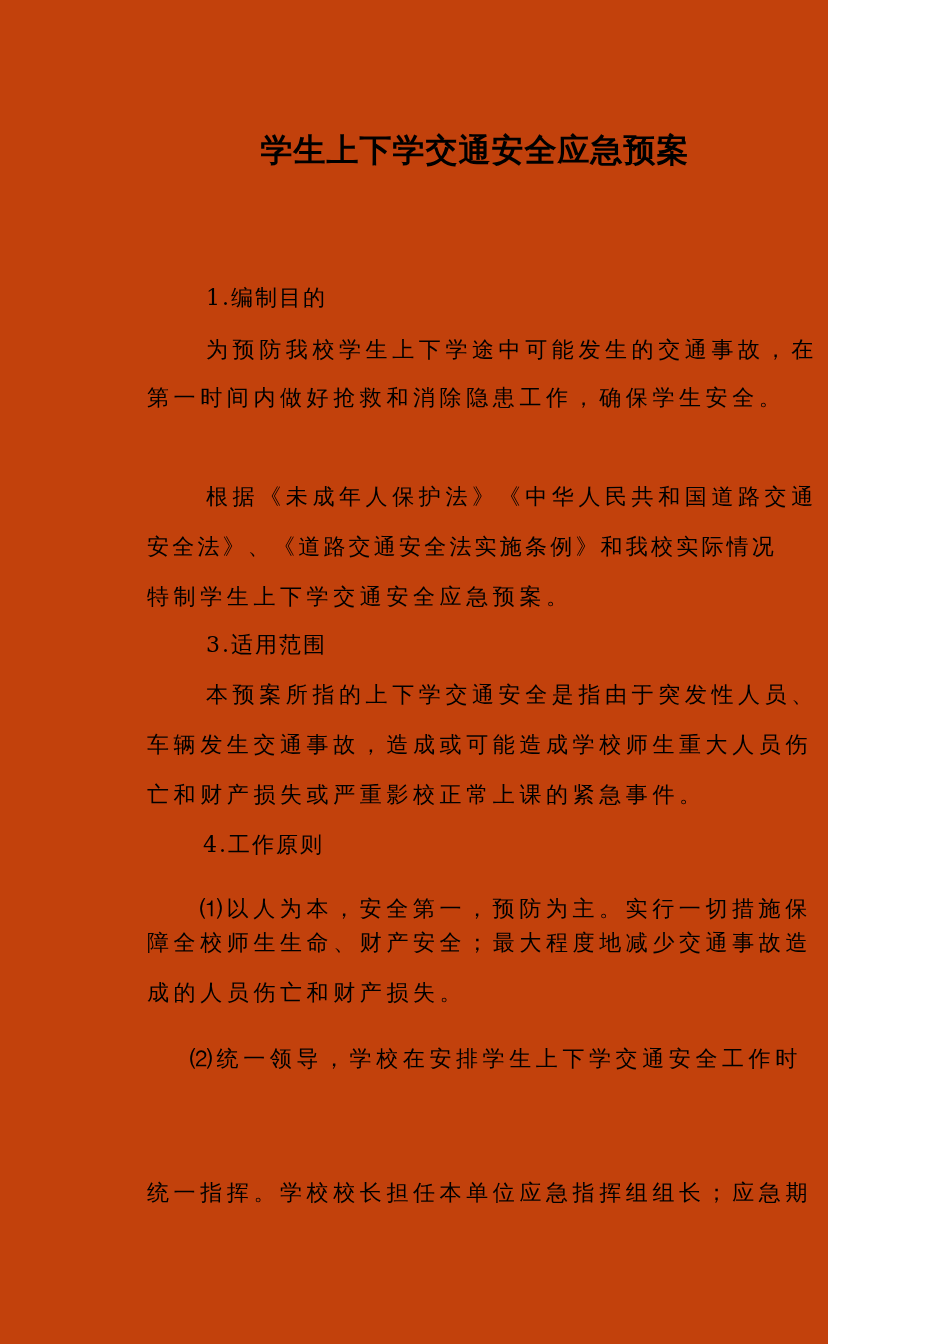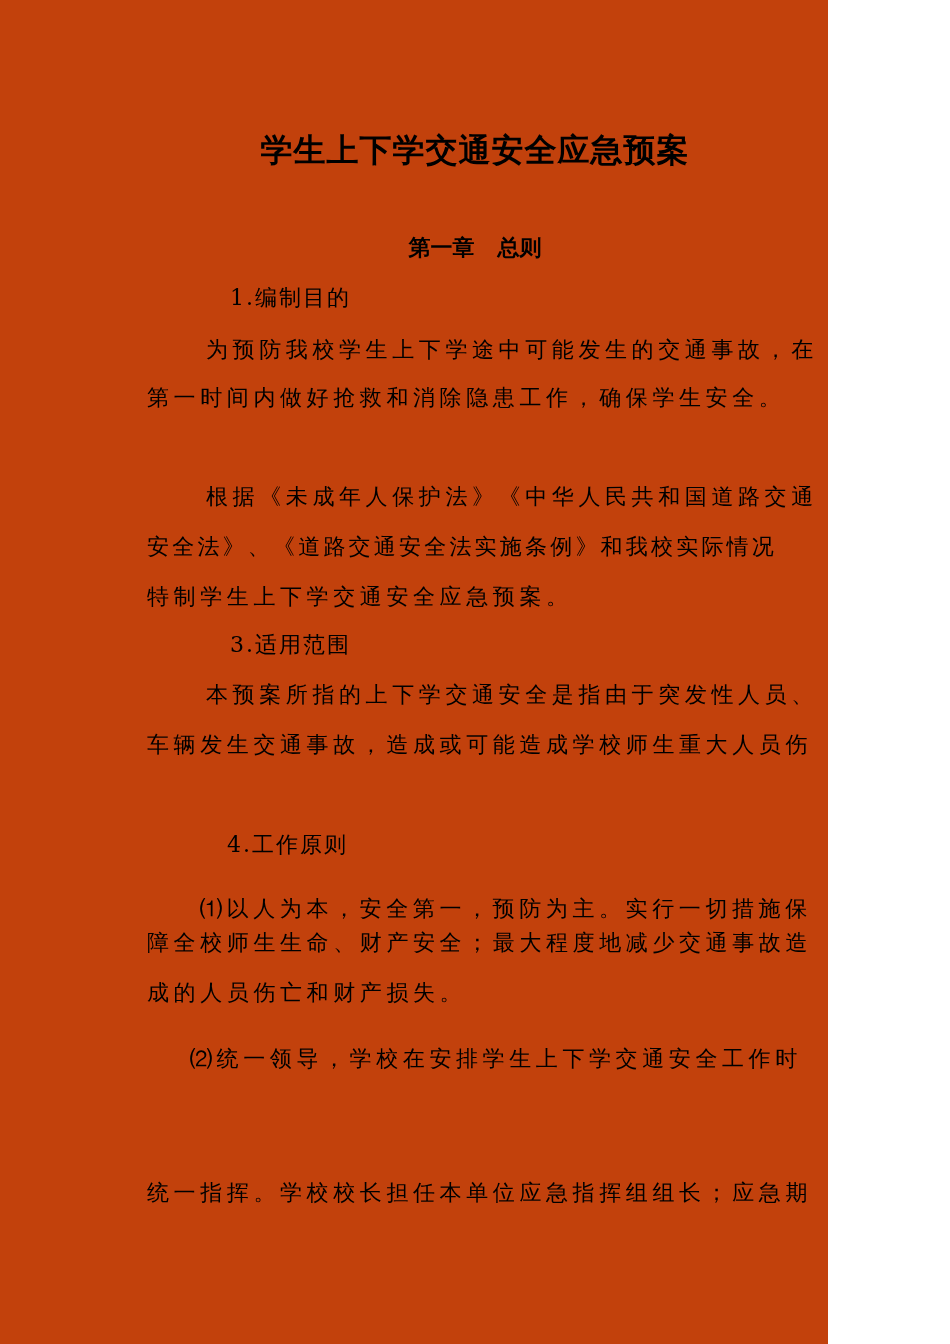--- a/index.html
+++ b/index.html
@@ -15,42 +15,42 @@
       font-family: "DejaVu Sans", sans-serif; font-size: 22px; font-weight: bold; line-height: 30px;
       white-space: pre;
     }
     .line {
       position: absolute; left: 147px; width: 660px; height: 34px; line-height: 34px;
       font-family: "DejaVu Serif", serif; font-size: 22px; letter-spacing: 4.6px;
       white-space: nowrap; overflow: visible;
     }
     .indent { left: 206px; width: 600px; }
     .indent-s { left: 190px; width: 616px; margin-top: 16px; }
-    .heading-line { letter-spacing: 2px; margin-left: 24px; }
+    .heading-line { letter-spacing: 2px; }
   </style>
 </head>
 <body>
 
 <div class="page">
 
   <div class="title">学生上下学交通安全应急预案</div>
 
-  <div class="chapter">第一章   总则</div>
 
   <div class="line indent heading-line" style="top:281px;">1.编制目的</div>
   <div class="line indent" style="top:333px;">为预防我校学生上下学途中可能发生的交通事故，在</div>
   <div class="line" style="top:381px;">第一时间内做好抢救和消除隐患工作，确保学生安全。</div>
 
   <div class="line indent" style="top:480px;">根据《未成年人保护法》《中华人民共和国道路交通</div>
   <div class="line" style="top:530px; letter-spacing:3.2px;">安全法》、《道路交通安全法实施条例》和我校实际情况</div>
   <div class="line" style="top:580px;">特制学生上下学交通安全应急预案。</div>
 
   <div class="line indent heading-line" style="top:628px;">3.适用范围</div>
   <div class="line indent" style="top:678px;">本预案所指的上下学交通安全是指由于突发性人员、</div>
   <div class="line" style="top:728px;">车辆发生交通事故，造成或可能造成学校师生重大人员伤</div>
+  <div class="line" style="top:778px;">亡和财产损失或严重影校正常上课的紧急事件。</div>
 
   <div class="line indent heading-line" style="top:828px; left:203px;">4.工作原则</div>
 
   <div class="line indent-s" style="top:876px; left:200px;">⑴以人为本，安全第一，预防为主。实行一切措施保</div>
   <div class="line" style="top:926px;">障全校师生生命、财产安全；最大程度地减少交通事故造</div>
   <div class="line" style="top:976px;">成的人员伤亡和财产损失。</div>
 
   <div class="line indent-s" style="top:1026px;">⑵统一领导，学校在安排学生上下学交通安全工作时</div>
 
   <div class="line" style="top:1176px;">统一指挥。学校校长担任本单位应急指挥组组长；应急期</div>

